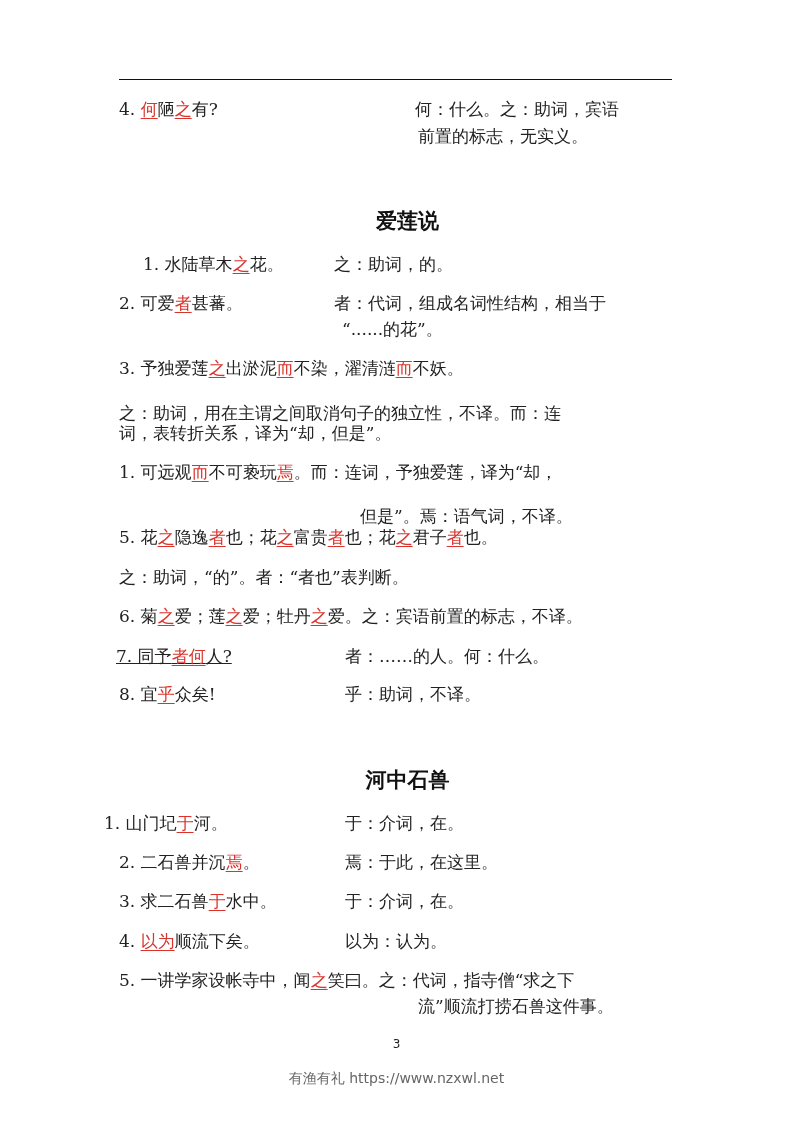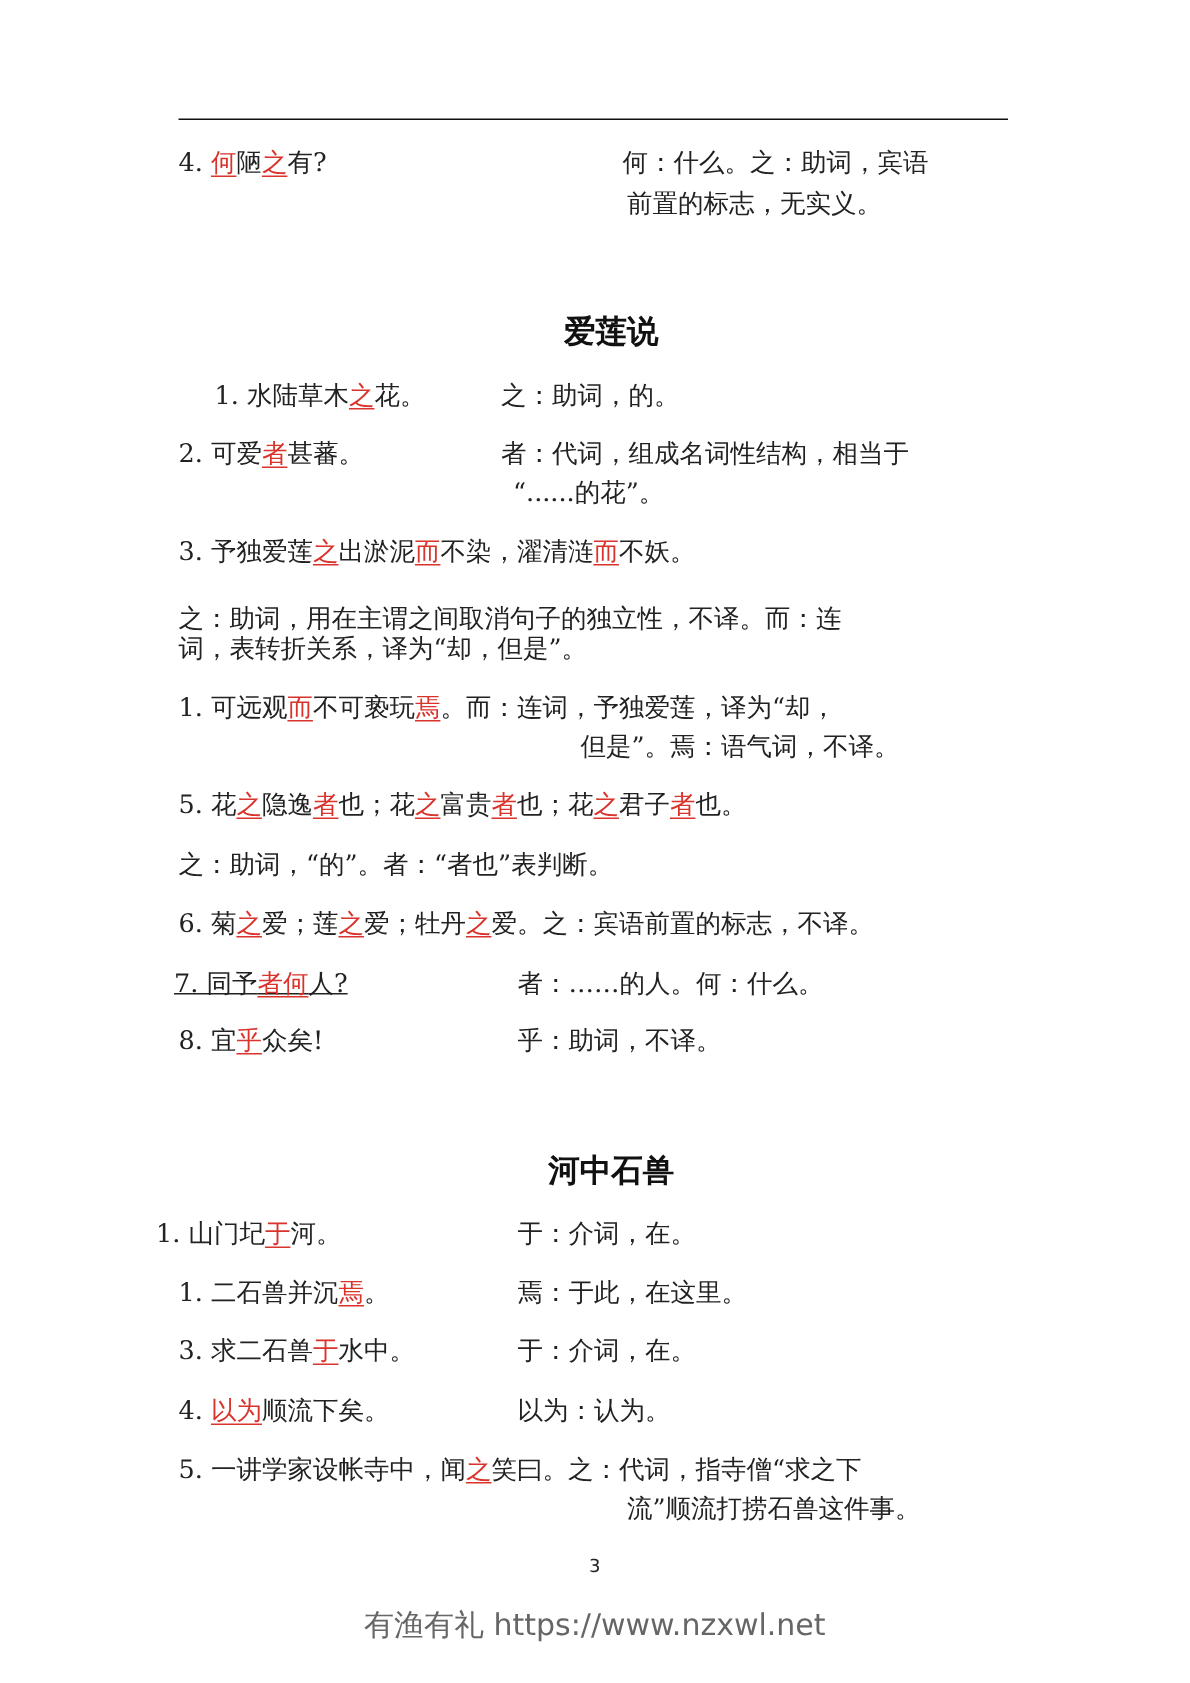--- a/index.html
+++ b/index.html
@@ -5,53 +5,53 @@
     html, body { margin: 0; padding: 0; background: #ffffff; }
     body { width: 793px; height: 1122px; position: relative; overflow: hidden;
            font-family: "DejaVu Serif", "Liberation Serif", serif; color: #222; }
     .page { position: absolute; left: 0; top: 0; width: 793px; height: 1122px; padding-left: 22px; }
     .rule { position: absolute; left: 119px; top: 79px; width: 553px; height: 0; border-top: 1.3px solid #111; }
     .line { position: absolute; font-size: 17px; line-height: 24px; white-space: nowrap; color: #222; }
     .hl { color: #d9332b; text-decoration: underline; text-decoration-color: #d9332b; text-underline-offset: 3px; }
     .title { position: absolute; left: 11px; width: 793px; text-align: center; font-family: "DejaVu Sans", "Liberation Sans", sans-serif;
              font-weight: bold; font-size: 21px; color: #111; }
     .pnum { position: absolute; top: 1037px; left: 0; width: 793px; text-align: center; font-family: "DejaVu Sans", sans-serif; font-size: 12px; color: #222; }
-    .footer { position: absolute; top: 1070px; left: 0; width: 793px; text-align: center; font-family: "DejaVu Sans", "Liberation Sans", sans-serif; font-size: 20px; color: #666; }
+    .footer { position: absolute; top: 1070px; left: 0; width: 793px; text-align: center; font-family: "DejaVu Sans", "Liberation Sans", sans-serif; font-size: 14px; color: #666; }
   </style>
 </head>
 <body>
 
 <div class="page">
   <div class="rule"></div>
   <div id="content">
       <div class="line" style="left: 119px; top: 97px;"><span>4. </span><span class="hl">何</span><span>陋</span><span class="hl">之</span><span>有?</span></div>
       <div class="line" style="left: 415px; top: 97px;"><span>何：什么。之：助词，宾语</span></div>
       <div class="line" style="left: 418px; top: 124px;"><span>前置的标志，无实义。</span></div>
       <div class="title" style="top: 207px;">爱莲说</div>
       <div class="line" style="left: 119px; top: 252px; margin-left: 24px;"><span>1. 水陆草木</span><span class="hl">之</span><span>花。</span></div>
       <div class="line" style="left: 334px; top: 252px;"><span>之：助词，的。</span></div>
       <div class="line" style="left: 119px; top: 291px; text-align: right;"><span>2. 可爱</span><span class="hl">者</span><span>甚蕃。</span></div>
       <div class="line" style="left: 334px; top: 291px;"><span>者：代词，组成名词性结构，相当于</span></div>
       <div class="line" style="left: 342px; top: 317px;"><span>“......的花”。</span></div>
       <div class="line" style="left: 119px; top: 356px;"><span>3. 予独爱莲</span><span class="hl">之</span><span>出淤泥</span><span class="hl">而</span><span>不染，濯清涟</span><span class="hl">而</span><span>不妖。</span></div>
       <div class="line" style="left: 119px; top: 401px;"><span>之：助词，用在主谓之间取消句子的独立性，不译。而：连</span></div>
       <div class="line" style="left: 119px; top: 421px;"><span>词，表转折关系，译为“却，但是”。</span></div>
       <div class="line" style="left: 119px; top: 460px;"><span>1. 可远观</span><span class="hl">而</span><span>不可亵玩</span><span class="hl">焉</span><span>。而：连词，予独爱莲，译为“却，</span></div>
-      <div class="line" style="left: 360px; top: 486px; margin-left: 27px;"><span>但是”。焉：语气词，不译。</span></div>
+      <div class="line" style="left: 360px; top: 504px;"><span>但是”。焉：语气词，不译。</span></div>
       <div class="line" style="left: 119px; top: 525px;"><span>5. 花</span><span class="hl">之</span><span>隐逸</span><span class="hl">者</span><span>也；花</span><span class="hl">之</span><span>富贵</span><span class="hl">者</span><span>也；花</span><span class="hl">之</span><span>君子</span><span class="hl">者</span><span>也。</span></div>
       <div class="line" style="left: 119px; top: 565px;"><span>之：助词，“的”。者：“者也”表判断。</span></div>
       <div class="line" style="left: 119px; top: 604px;"><span>6. 菊</span><span class="hl">之</span><span>爱；莲</span><span class="hl">之</span><span>爱；牡丹</span><span class="hl">之</span><span>爱。之：宾语前置的标志，不译。</span></div>
       <div class="line" style="left: 116px; top: 644px; text-decoration: underline;"><span>7. 同予</span><span class="hl">者何</span><span>人?</span></div>
       <div class="line" style="left: 345px; top: 644px;"><span>者：……的人。何：什么。</span></div>
       <div class="line" style="left: 119px; top: 682px;"><span>8. 宜</span><span class="hl">乎</span><span>众矣!</span></div>
       <div class="line" style="left: 345px; top: 682px;"><span>乎：助词，不译。</span></div>
       <div class="title" style="top: 766px;">河中石兽</div>
       <div class="line" style="left: 104px; top: 811px;"><span>1. 山门圮</span><span class="hl">于</span><span>河。</span></div>
       <div class="line" style="left: 345px; top: 811px;"><span>于：介词，在。</span></div>
-      <div class="line" style="left: 119px; top: 850px;"><span>1. 二石兽并沉</span><span class="hl">焉</span><span>。</span></div>
+      <div class="line" style="left: 119px; top: 850px;"><span>2. 二石兽并沉</span><span class="hl">焉</span><span>。</span></div>
       <div class="line" style="left: 345px; top: 850px;"><span>焉：于此，在这里。</span></div>
       <div class="line" style="left: 119px; top: 889px;"><span>3. 求二石兽</span><span class="hl">于</span><span>水中。</span></div>
       <div class="line" style="left: 345px; top: 889px;"><span>于：介词，在。</span></div>
       <div class="line" style="left: 119px; top: 929px;"><span>4. </span><span class="hl">以为</span><span>顺流下矣。</span></div>
       <div class="line" style="left: 345px; top: 929px;"><span>以为：认为。</span></div>
       <div class="line" style="left: 119px; top: 968px;"><span>5. 一讲学家设帐寺中，闻</span><span class="hl">之</span><span>笑曰。之：代词，指寺僧“求之下</span></div>
       <div class="line" style="left: 418px; top: 994px;"><span>流”顺流打捞石兽这件事。</span></div>
     </div>
   <div class="pnum">3</div>
   <div class="footer">有渔有礼 https://www.nzxwl.net</div>

